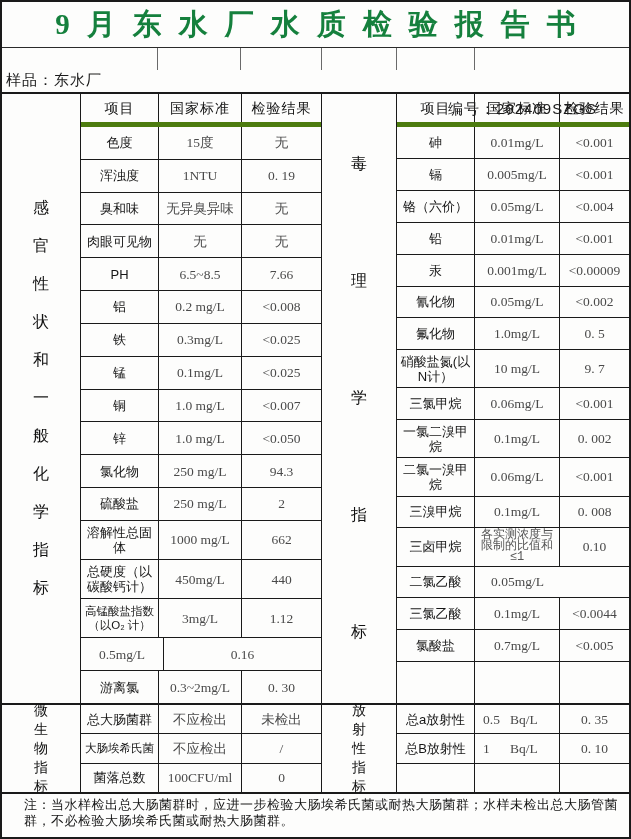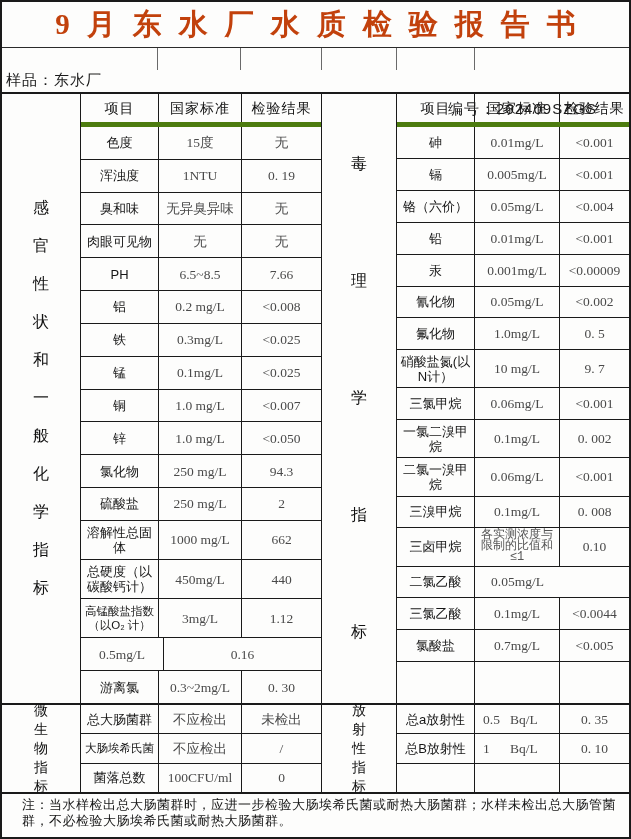--- a/index.html
+++ b/index.html
@@ -10,21 +10,21 @@
     background:#fdfdfc; border:2px solid #1a1a1a; color:#1a1a1a; overflow:hidden;
   }
   
   .title-row{
     height:46px; border-bottom:1px solid #2a2a2a;
     display:flex; align-items:center; justify-content:center;
   }
   .title-row h1{
     font-family:"Liberation Serif","DejaVu Serif",serif;
     font-size:29px; font-weight:600; letter-spacing:17px; white-space:nowrap;
-    padding-left:17px; color:#c2410c;
+    padding-left:17px; color:#15803d;
   }
   
   .info-row{ height:46px; border-bottom:2px solid #1a1a1a; position:relative; }
   .sample{ position:absolute; left:4px; bottom:2px; font-size:15px; letter-spacing:1px;text-align:center; }
   .report-no{ position:absolute; right:32px; top:12px; font-size:15px; letter-spacing:1px;margin-top:40px; }
   .tick{ position:absolute; top:0; width:1px; height:22px; background:#6a6a6a; }
   
   .main{ display:flex; height:611px; border-bottom:2px solid #1a1a1a; }
   .half{ display:flex; height:100%; }
   .half.lh{ width:320px; border-right:1px solid #1a1a1a; }
@@ -59,21 +59,21 @@
   }
   .cell.standard.tiny{ font-size:12px; line-height:11px; color:#555;font-family:Liberation Mono, monospace; }
   
   .bottom{ display:flex; height:89px; border-bottom:2px solid #1a1a1a; }
   .bottom .catcol{ font-size:14px; }
   .bottom .lh .catcol{ gap:1px; }
   .bottom .rh .catcol{ gap:1px; }
   .bottom .trow{ flex:1; }
   .radio .cell.standard{ justify-content:flex-start; padding-left:8px; text-align:left; }
   
-  .footer{ padding:3px 4px 0 20px; font-size:13px; line-height:15.5px; letter-spacing:0.5px; color:#161616; }
+  .footer{ padding:3px 4px 0 2px; font-size:13px; line-height:15.5px; letter-spacing:0.5px; color:#161616;margin-left:20px; }
 </style>
 </head>
 <body>
 
 <div class="sheet">
 
   <div class="title-row">
     <h1>9月东水厂水质检验报告书</h1>
   </div>
 

